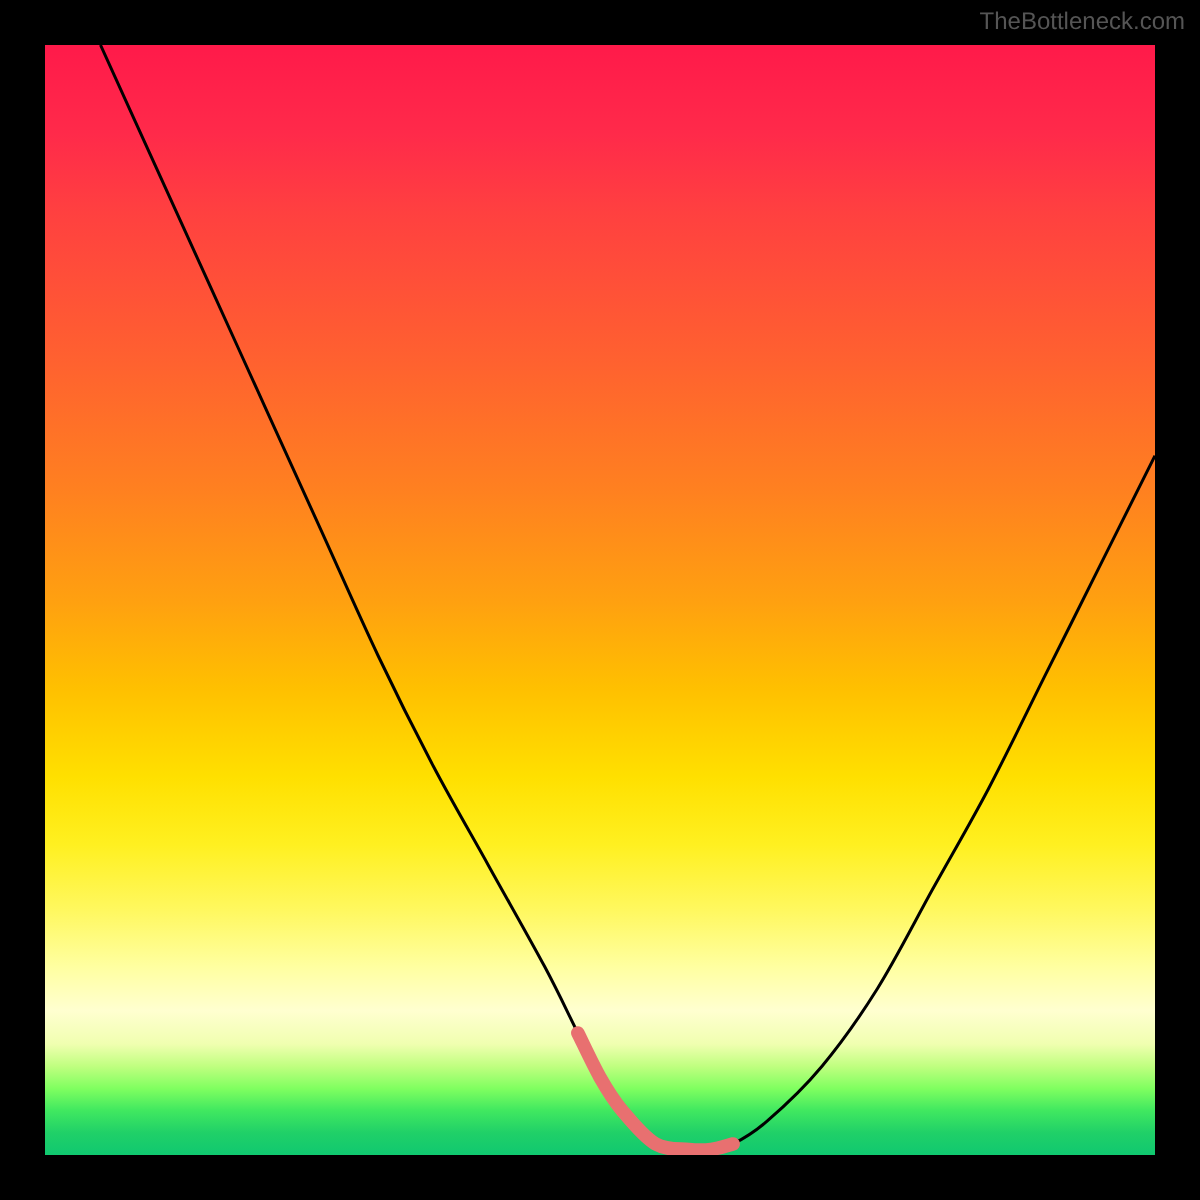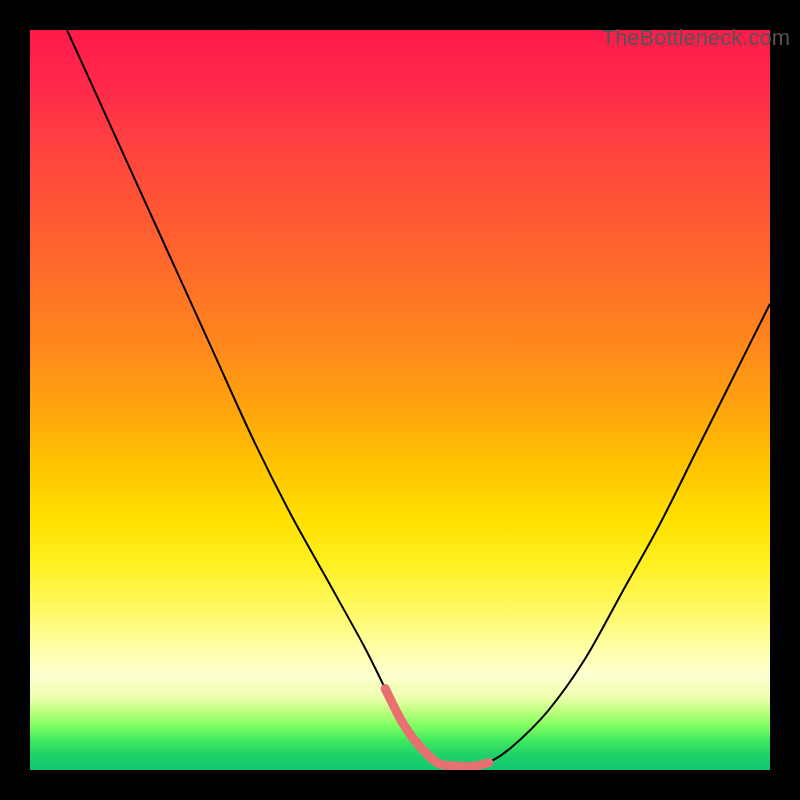--- a/index.html
+++ b/index.html
@@ -9,24 +9,23 @@
     background: #000;
     position: relative;
     overflow: hidden;
     font-family: Arial, sans-serif;
   }
   .attribution {
     position: absolute;
     top: 6px;
     right: 10px;
     color: #555;
-    font-size: 22px;
+    font-size: 16px;
     font-weight: 500;
     z-index: 10;
-    margin-top: 19px;
   }
   .plot-area {
     position: absolute;
     left: 30px;
     top: 30px;
     width: 740px;
     height: 740px;
   }
   .gradient-bg {
     position: absolute;

